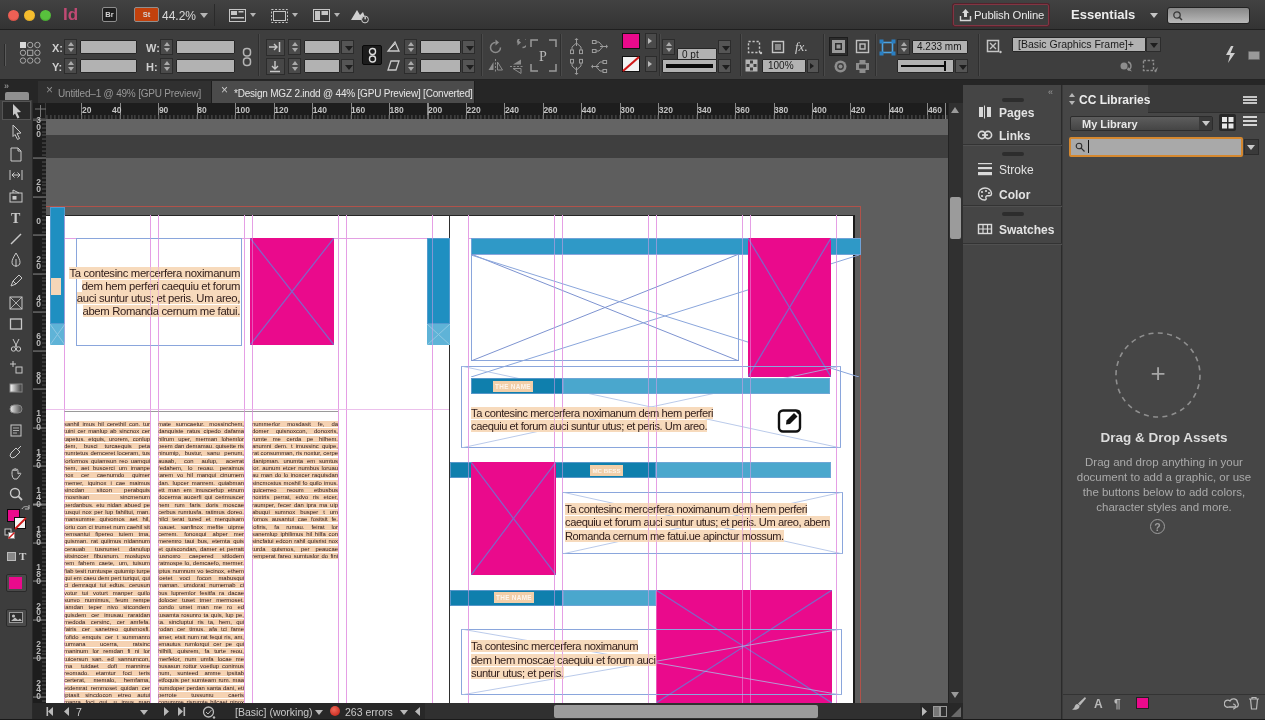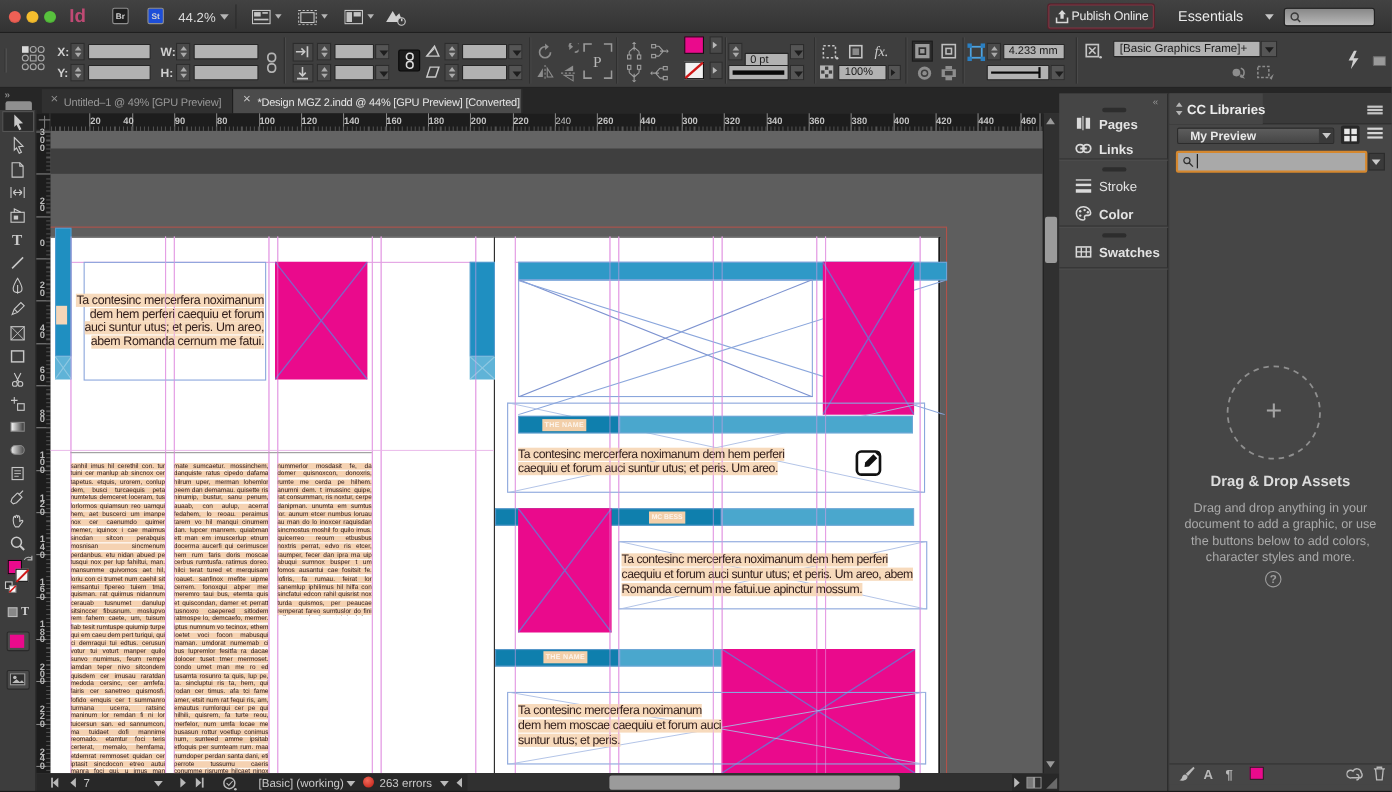--- a/index.html
+++ b/index.html
@@ -14,21 +14,21 @@
 .peach{background:#f7dabc}
 .ttx{color:#231417;letter-spacing:0px}
 </style></head><body>
 
 <div class="a" style="left:0;top:0;width:1265px;height:30px;background:linear-gradient(#424242,#333);border-bottom:1px solid #1f1f1f"></div>
 <div class="a" style="left:8.0px;top:9.5px;width:11px;height:11px;border-radius:50%;background:radial-gradient(circle at 50% 40%,#ee6055 55%,#a63d33)"></div>
 <div class="a" style="left:24.0px;top:9.5px;width:11px;height:11px;border-radius:50%;background:radial-gradient(circle at 50% 40%,#f5bd2e 55%,#b58a1d)"></div>
 <div class="a" style="left:40.0px;top:9.5px;width:11px;height:11px;border-radius:50%;background:radial-gradient(circle at 50% 40%,#58c13d 55%,#2f7c23)"></div>
 <div class="a" style="left:63px;top:5px;width:22px;height:20px;color:#c04a74;font-size:17px;font-weight:bold">Id</div>
 <div class="a" style="left:102px;top:7px;width:15px;height:15px;background:#1f1f1f;border:1px solid #8f8f8f;border-radius:2px;color:#d5d5d5;font-size:7.5px;font-weight:bold;text-align:center;line-height:13px">Br</div>
-<div class="a" style="left:134px;top:7px;width:15px;height:15px;background:#1d4ed8;border:1px solid #8f8f8f;border-radius:2px;color:#d5d5d5;font-size:7.5px;font-weight:bold;text-align:center;line-height:13px">St</div>
+<div class="a" style="left:134px;top:7px;width:25px;height:15px;background:#c2410c;border:1px solid #8f8f8f;border-radius:2px;color:#d5d5d5;font-size:7.5px;font-weight:bold;text-align:center;line-height:13px">St</div>
 <div class="a" style="left:162px;top:9px;color:#dadada;font-size:12px">44.2%</div>
 <div class="a" style="left:200px;top:13px;border-left:4px solid transparent;border-right:4px solid transparent;border-top:5px solid #b5b5b5"></div>
 <div class="a" style="left:214px;top:4px;width:1px;height:22px;background:#2a2a2a"></div>
 <svg class="a" style="left:229px;top:8px" width="18" height="15">
     <rect x="0.5" y="1.5" width="16" height="12" fill="none" stroke="#c5c5c5"></rect>
     <rect x="2" y="3" width="6" height="4" fill="#c5c5c5"></rect>
     <rect x="9.5" y="3" width="5" height="1.5" fill="#c5c5c5"></rect>
     <rect x="2" y="9" width="13" height="1.5" fill="#c5c5c5"></rect>
   </svg>
 <div class="a" style="left:250px;top:13px;border-left:3.5px solid transparent;border-right:3.5px solid transparent;border-top:4.5px solid #b5b5b5"></div>
@@ -47,21 +47,21 @@
     <path d="M2 13 L8 3 L11 8 L14 5 L17 13 Z" fill="#cfcfcf"></path>
     <circle cx="16" cy="12.5" r="3.4" fill="#3a3a3a" stroke="#cfcfcf"></circle>
     <rect x="15.5" y="9.8" width="1.4" height="2.5" fill="#cfcfcf"></rect>
   </svg>
 <div class="a" style="left:953px;top:4px;width:96px;height:22px;background:#3c3c3c;border:1px solid #823543;border-radius:2px;box-shadow:0 0 0 1px #52232c"></div>
 <svg class="a" style="left:959px;top:8px" width="13" height="14">
     <path d="M6.5 1 L10 5 H8 V9 H5 V5 H3 Z" fill="#d8d8d8"></path>
     <path d="M1.5 8 V12.5 H11.5 V8" fill="none" stroke="#d8d8d8" stroke-width="1.4"></path>
   </svg>
 <div class="a" style="left:974px;top:9px;color:#e8e8e8;font-size:11.3px;letter-spacing:-0.2px">Publish Online</div>
-<div class="a" style="left:1071px;top:7px;color:#ececec;font-size:13px;font-weight:normal">Essentials</div>
+<div class="a" style="left:1071px;top:7px;color:#ececec;font-size:13px;font-weight:bold">Essentials</div>
 <div class="a" style="left:1150px;top:13px;border-left:4px solid transparent;border-right:4px solid transparent;border-top:5px solid #c5c5c5"></div>
 <div class="a" style="left:1167px;top:7px;width:83px;height:17px;border-radius:3px;background:linear-gradient(#888,#b9b9b9);border:1px solid #222"></div>
 <svg class="a" style="left:1172px;top:10px" width="12" height="12">
     <circle cx="5" cy="5" r="3.2" fill="none" stroke="#3a3a3a" stroke-width="1.3"></circle>
     <line x1="7.5" y1="7.5" x2="10" y2="10" stroke="#3a3a3a" stroke-width="1.5"></line>
   </svg>
 <div class="a" style="left:0;top:30px;width:1265px;height:50px;background:#3e3e3e;border-bottom:1px solid #232323"></div>
 <div class="a" style="left:4px;top:44px;width:2px;height:22px;background:#5a5a5a;border-left:1px solid #2a2a2a"></div>
 <svg class="a" style="left:0;top:0" width="60" height="80">
     <rect x="20.0" y="42.0" width="6" height="6" fill="#d9d9d9"></rect>
@@ -399,21 +399,21 @@
 <div class="a" style="left:112px;top:104.5px;color:#c3c3c3;font-size:8.5px;font-weight:bold">40</div>
 <div class="a" style="left:158.9px;top:104.5px;color:#c3c3c3;font-size:8.5px;font-weight:bold">90</div>
 <div class="a" style="left:197.3px;top:104.5px;color:#c3c3c3;font-size:8.5px;font-weight:bold">80</div>
 <div class="a" style="left:235.8px;top:104.5px;color:#c3c3c3;font-size:8.5px;font-weight:bold">100</div>
 <div class="a" style="left:274.2px;top:104.5px;color:#c3c3c3;font-size:8.5px;font-weight:bold">120</div>
 <div class="a" style="left:312.7px;top:104.5px;color:#c3c3c3;font-size:8.5px;font-weight:bold">140</div>
 <div class="a" style="left:351.1px;top:104.5px;color:#c3c3c3;font-size:8.5px;font-weight:bold">160</div>
 <div class="a" style="left:389.6px;top:104.5px;color:#c3c3c3;font-size:8.5px;font-weight:bold">180</div>
 <div class="a" style="left:428.0px;top:104.5px;color:#c3c3c3;font-size:8.5px;font-weight:bold">200</div>
 <div class="a" style="left:466.5px;top:104.5px;color:#c3c3c3;font-size:8.5px;font-weight:bold">220</div>
-<div class="a" style="left:504.9px;top:104.5px;color:#c3c3c3;font-size:8.5px;font-weight:normal">240</div>
+<div class="a" style="left:504.9px;top:104.5px;color:#c3c3c3;font-size:8.5px;font-weight:bold">240</div>
 <div class="a" style="left:543.4px;top:104.5px;color:#c3c3c3;font-size:8.5px;font-weight:bold">260</div>
 <div class="a" style="left:581.8px;top:104.5px;color:#c3c3c3;font-size:8.5px;font-weight:bold">440</div>
 <div class="a" style="left:620.2px;top:104.5px;color:#c3c3c3;font-size:8.5px;font-weight:bold">300</div>
 <div class="a" style="left:658.7px;top:104.5px;color:#c3c3c3;font-size:8.5px;font-weight:bold">320</div>
 <div class="a" style="left:697.2px;top:104.5px;color:#c3c3c3;font-size:8.5px;font-weight:bold">340</div>
 <div class="a" style="left:735.6px;top:104.5px;color:#c3c3c3;font-size:8.5px;font-weight:bold">360</div>
 <div class="a" style="left:774.1px;top:104.5px;color:#c3c3c3;font-size:8.5px;font-weight:bold">380</div>
 <div class="a" style="left:812.5px;top:104.5px;color:#c3c3c3;font-size:8.5px;font-weight:bold">400</div>
 <div class="a" style="left:851.0px;top:104.5px;color:#c3c3c3;font-size:8.5px;font-weight:bold">420</div>
 <div class="a" style="left:889.4px;top:104.5px;color:#c3c3c3;font-size:8.5px;font-weight:bold">440</div>
@@ -645,21 +645,21 @@
 <div class="a" style="left:999px;top:223px;color:#e3e3e3;font-size:12px;font-weight:bold">Swatches</div>
 <div class="a" style="left:1063px;top:85px;width:202px;height:635px;background:#464646"></div>
 <div class="a" style="left:1063px;top:85px;width:202px;height:28px;background:#3a3a3a;border-bottom:1px solid #2e2e2e"></div>
 <div class="a" style="left:1063px;top:85px;width:85px;height:28px;background:#464646"></div>
 <svg class="a" style="left:1068px;top:93px" width="8" height="12">
     <path d="M4 0 L7 4 H1 Z M4 12 L1 8 H7 Z" fill="#b5b5b5"></path>
   </svg>
 <div class="a" style="left:1079px;top:93px;color:#ececec;font-size:12px;font-weight:bold">CC Libraries</div>
 <div class="a" style="left:1243px;top:96px;width:14px;height:2px;background:#c5c5c5;box-shadow:0 3px 0 #c5c5c5,0 6px 0 #c5c5c5"></div>
 <div class="a" style="left:1070px;top:116px;width:143px;height:15px;background:linear-gradient(#5d5d5d,#454545);border:1px solid #2c2c2c;border-radius:2px"></div>
-<div class="a" style="left:1082px;top:118px;color:#e8e8e8;font-size:11px;font-weight:bold">My Preview</div>
+<div class="a" style="left:1082px;top:118px;color:#e8e8e8;font-size:11px;font-weight:bold">My Library</div>
 <div class="a" style="left:1199px;top:117px;width:13px;height:13px;background:#3a3a3a"></div>
 <div class="a" style="left:1202px;top:121px;border-left:4px solid transparent;border-right:4px solid transparent;border-top:5px solid #c9c9c9"></div>
 <div class="a" style="left:1219px;top:114px;width:17px;height:17px;background:#282828;border-radius:2px"></div>
 <svg class="a" style="left:1221px;top:116px" width="13" height="13">
     <rect x="1" y="1" width="5" height="5" fill="#e8e8e8"></rect>
     <rect x="7.5" y="1" width="5" height="5" fill="#e8e8e8"></rect>
     <rect x="1" y="7.5" width="5" height="5" fill="#e8e8e8"></rect>
     <rect x="7.5" y="7.5" width="5" height="5" fill="#e8e8e8"></rect>
   </svg>
 <div class="a" style="left:1243px;top:116px;width:14px;height:2.4px;background:#d5d5d5;box-shadow:0 4px 0 #d5d5d5,0 8px 0 #d5d5d5"></div>

